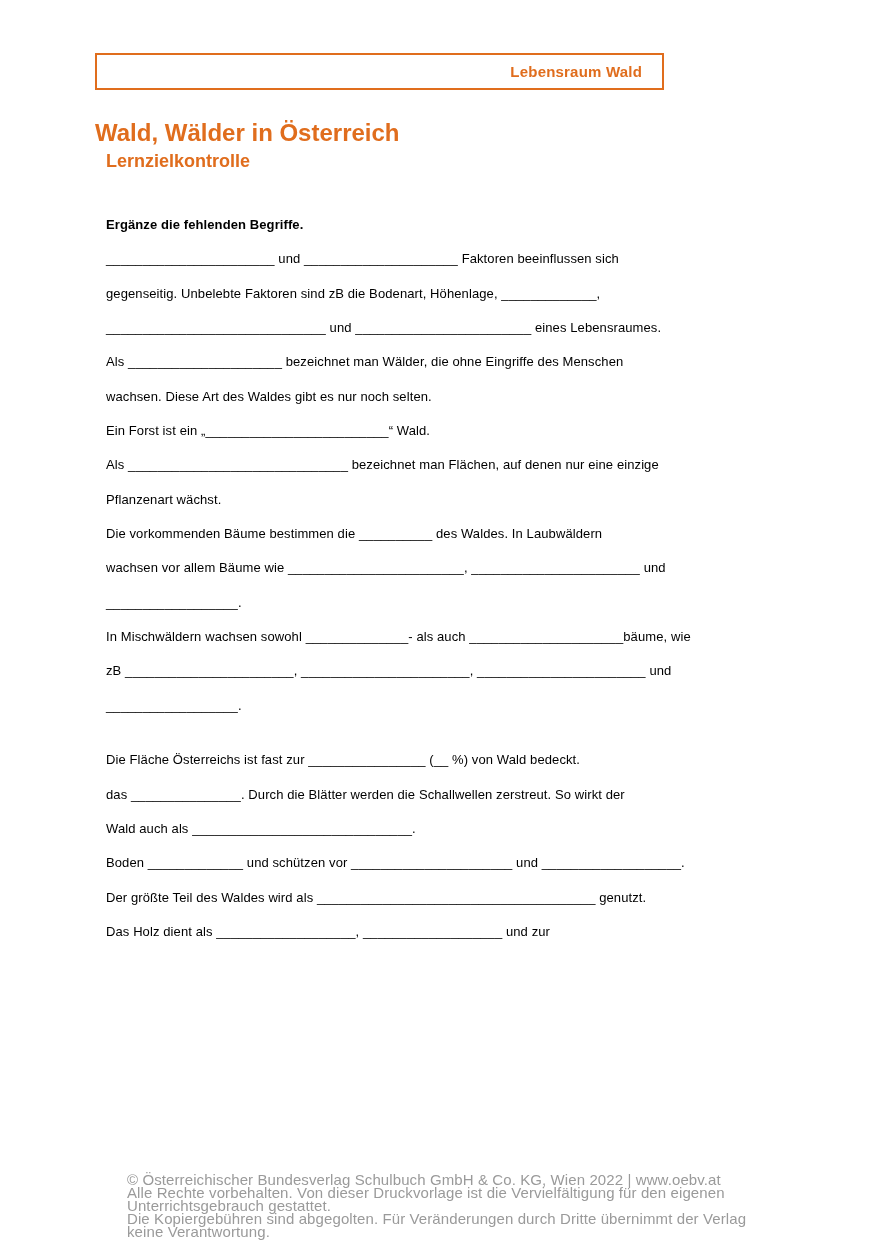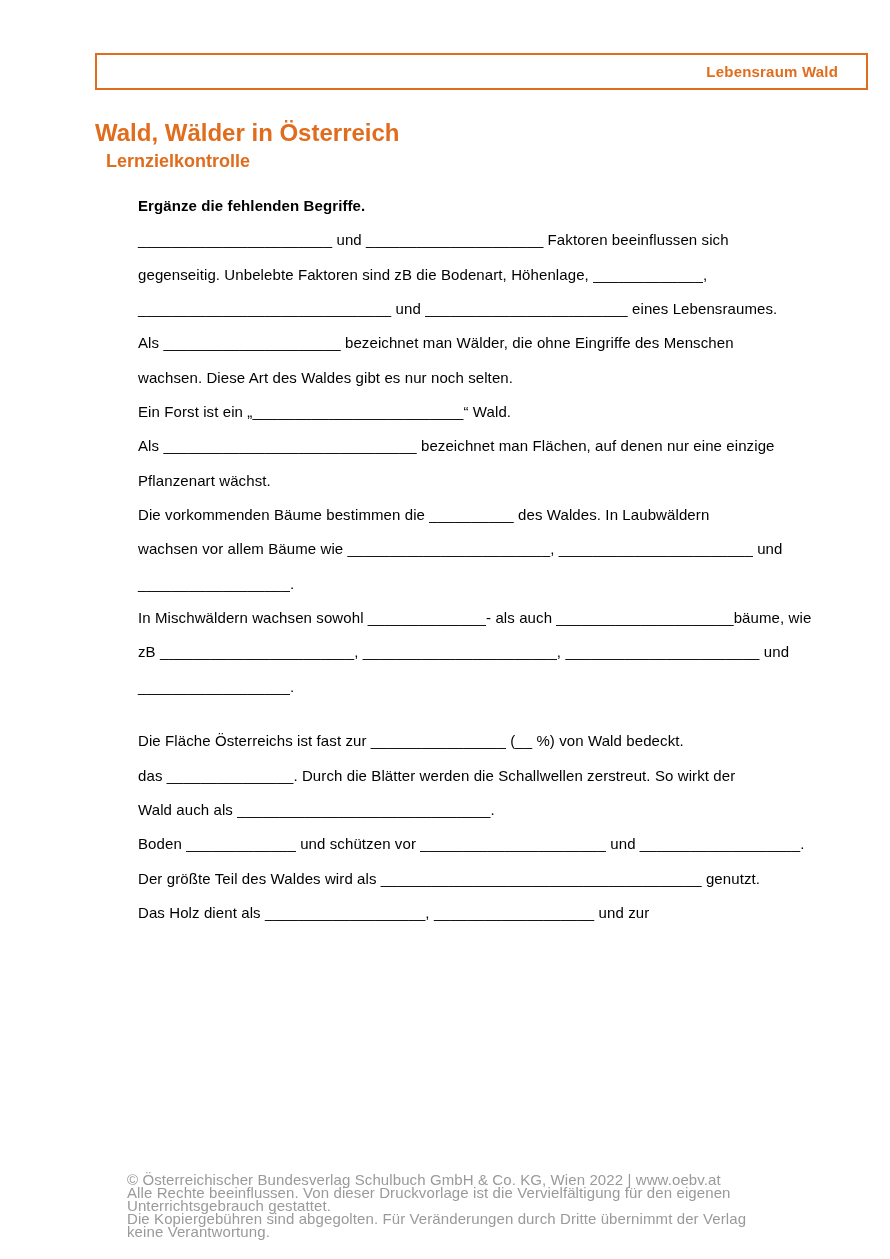--- a/index.html
+++ b/index.html
@@ -16,27 +16,27 @@
     position: relative;
     background: var(--page-bg);
     font-family: "Liberation Sans", sans-serif;
     color: var(--text);
     overflow: hidden;
   }
   .header-box {
     position: absolute;
     left: 95px;
     top: 53px;
-    width: 773px;
+    width: 569px;
     height: 37px;
     border: 2px solid var(--accent);
     display: flex;
     align-items: center;
     justify-content: flex-end;
-    padding-right: 28px;
+    padding-right: 20px;
     background: transparent;
   }
   .header-tag {
     color: var(--accent);
     font-weight: bold;
     font-size: 15px;
     letter-spacing: 0.2px;
   }
   .page-title {
     position: absolute;
@@ -54,26 +54,25 @@
     top: 150px;
     font-size: 18px;
     font-weight: bold;
     color: var(--accent);
     line-height: 22px;
     white-space: nowrap;
   }
   .content {
     position: absolute;
     left: 106px;
-    top: 189px;
+    top: 208px;
     width: 710px;
-    font-size: 15px;
+    font-size: 13px;
     line-height: 34.35px;
     color: var(--text);
-    margin-left: 32px;
   }
   .line {
     white-space: nowrap;
     letter-spacing: 0.1px;
   }
   .line.bold { font-weight: bold; }
   .block-gap { height: 20px; }
   .footer {
     position: absolute;
     left: 106px;
@@ -118,15 +117,15 @@
   <div class="line">Die Fläche Österreichs ist fast zur ________________ (__ %) von Wald bedeckt.</div>
   <div class="line">das _______________. Durch die Blätter werden die Schallwellen zerstreut. So wirkt der</div>
   <div class="line">Wald auch als ______________________________.</div>
   <div class="line">Boden _____________ und schützen vor ______________________ und ___________________.</div>
   <div class="line">Der größte Teil des Waldes wird als ______________________________________ genutzt.</div>
   <div class="line">Das Holz dient als ___________________, ___________________ und zur</div>
 </div>
 
 <div class="footer">
   <div>© Österreichischer Bundesverlag Schulbuch GmbH &amp; Co. KG, Wien 2022 | www.oebv.at</div>
-  <div>Alle Rechte beeinflussen. Von dieser Druckvorlage ist die Vervielfältigung für den eigenen Unterrichtsgebrauch gestattet.</div>
+  <div>Alle Rechte vorbehalten. Von dieser Druckvorlage ist die Vervielfältigung für den eigenen Unterrichtsgebrauch gestattet.</div>
   <div>Die Kopiergebühren sind abgegolten. Für Veränderungen durch Dritte übernimmt der Verlag keine Verantwortung.</div>
 </div>
 
 </body></html>

